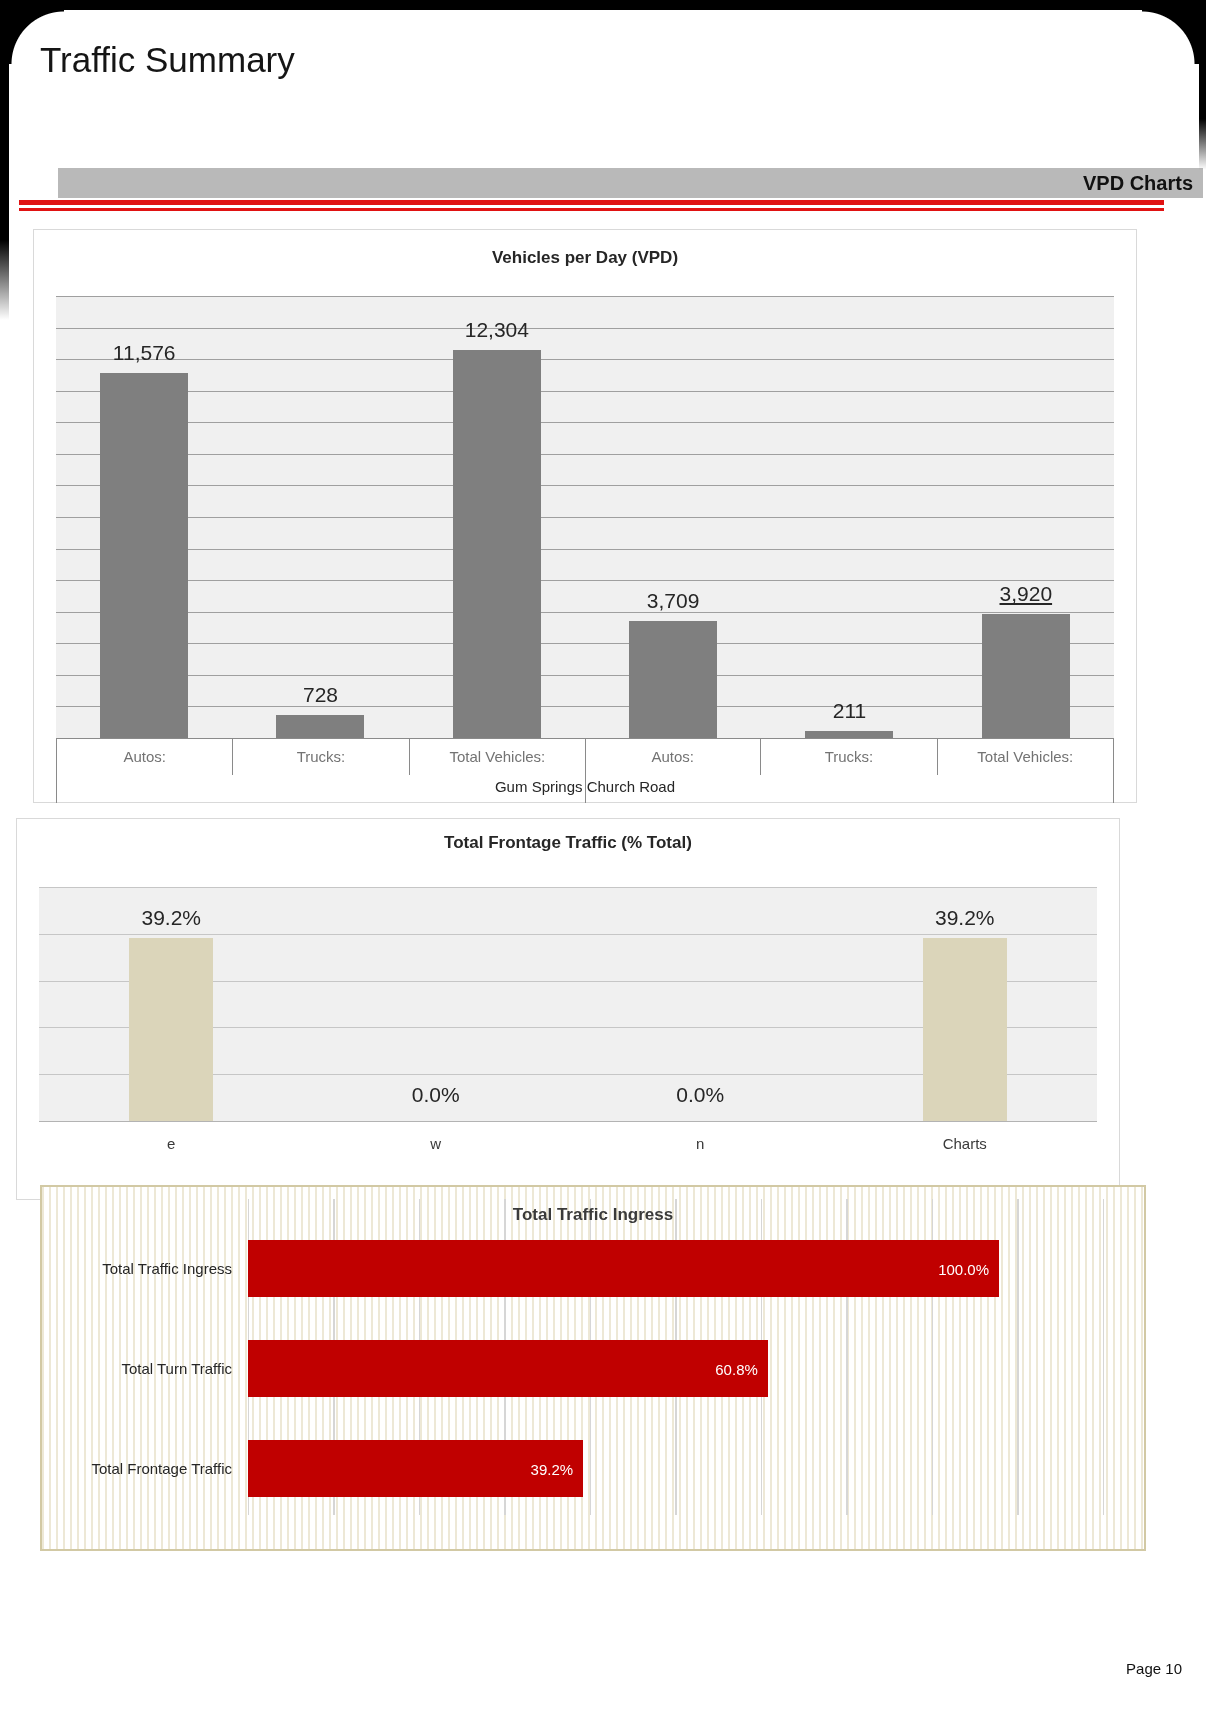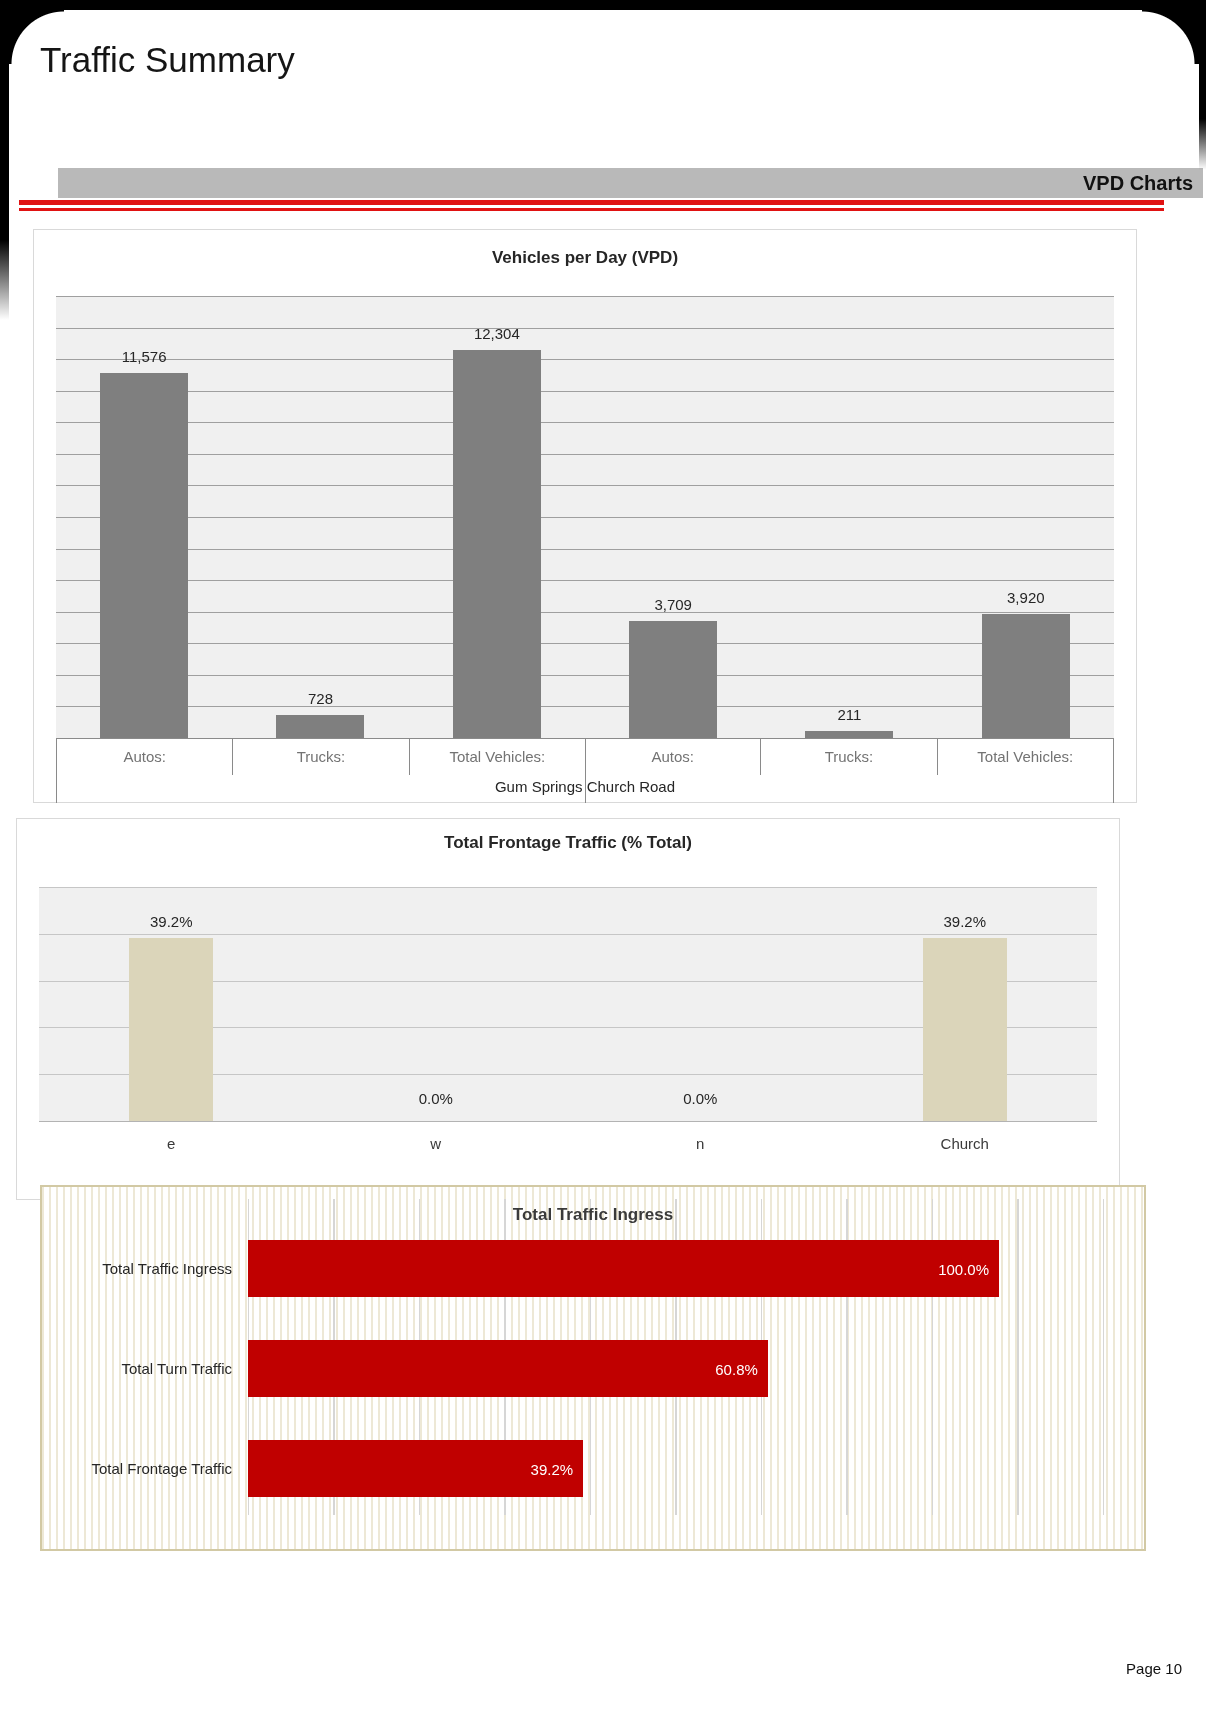--- a/index.html
+++ b/index.html
@@ -32,21 +32,21 @@
   
   #chart-vpd{left:33px;top:229px;width:1104px;height:574px;}
   #chart-vpd .c-title{top:18px;}
   #c1-plot{position:absolute;left:22px;top:66px;width:1058px;height:442px;background-color:#f0f0f0;
     border-bottom:1px solid #8a8a8a;
     background-image:repeating-linear-gradient(to bottom,#9f9f9f 0 1px,rgba(0,0,0,0) 1px 31.57px);}
   #c1-cols{position:absolute;left:0;top:0;width:100%;height:100%;display:flex;}
   .bcol{flex:1;position:relative;height:100%;}
   .vbar{position:absolute;bottom:0;left:50%;transform:translateX(-50%);width:88px;}
   .vbar2{position:absolute;bottom:0;left:50%;transform:translateX(-50%);width:84px;}
-  .bar-val{position:absolute;left:-20px;right:-20px;text-align:center;font-size:15px;color:#262626;}
+  .bar-val{position:absolute;left:-20px;right:-20px;text-align:center;font-size:21px;color:#262626;}
   #c1-axis{position:absolute;left:22px;top:509px;width:1058px;height:64px;
     border-left:1px solid #8a8a8a;border-right:1px solid #8a8a8a;box-sizing:border-box;}
   #c1-axis-row1{display:flex;height:36px;}
   .acell{flex:1;text-align:center;font-size:15px;color:#737373;line-height:36px;box-sizing:border-box;}
   .acell.tick{border-right:1px solid #8a8a8a;}
   #c1-axis-row2{display:flex;height:28px;}
   .gcell{flex:1;text-align:center;font-size:15px;color:#262626;line-height:24px;}
   .vline-mid{position:absolute;left:50%;top:0;bottom:0;width:1px;background:#8a8a8a;}
 
   
@@ -105,21 +105,21 @@
           </div>
           <div class="bcol">
             <div class="bar-val" style="bottom: 125.098px;">3,709</div>
             <div class="vbar" style="height: 117.098px; background: rgb(127, 127, 127);"></div>
           </div>
           <div class="bcol">
             <div class="bar-val" style="bottom: 14.6616px;">211</div>
             <div class="vbar" style="height: 6.66157px; background: rgb(127, 127, 127);"></div>
           </div>
           <div class="bcol">
-            <div class="bar-val" style="bottom: 131.76px;">3,920</div>
+            <div class="bar-val" style="bottom: 131.76px; text-decoration: underline;">3,920</div>
             <div class="vbar" style="height: 123.76px; background: rgb(127, 127, 127);"></div>
           </div>
         </div>
     </div>
     <div id="c1-axis">
       <div id="c1-axis-row1">
           <div class="acell tick">Autos:</div>
           <div class="acell tick">Trucks:</div>
           <div class="acell">Total Vehicles:</div>
           <div class="acell tick">Autos:</div>
@@ -150,21 +150,21 @@
           <div class="bcol">
             <div class="bar-val" style="bottom: 191.456px;">39.2%</div>
             <div class="vbar2" style="height: 183.456px; background: rgb(219, 213, 186);"></div>
           </div>
         </div>
     </div>
     <div id="c2-cats">
         <div class="ccell">e</div>
         <div class="ccell">w</div>
         <div class="ccell">n</div>
-        <div class="ccell">Church</div>
+        <div class="ccell">Charts</div>
       </div>
   </section>
 
   <section class="chart-box" id="chart-ingress">
     <div id="c3-grid"></div>
     <div class="c-title">Total Traffic Ingress</div>
     <div id="c3-rows">
         <div class="c3-row" style="top: 53px;">
           <div class="c3-label">Total Traffic Ingress</div>
           <div class="c3-track">

